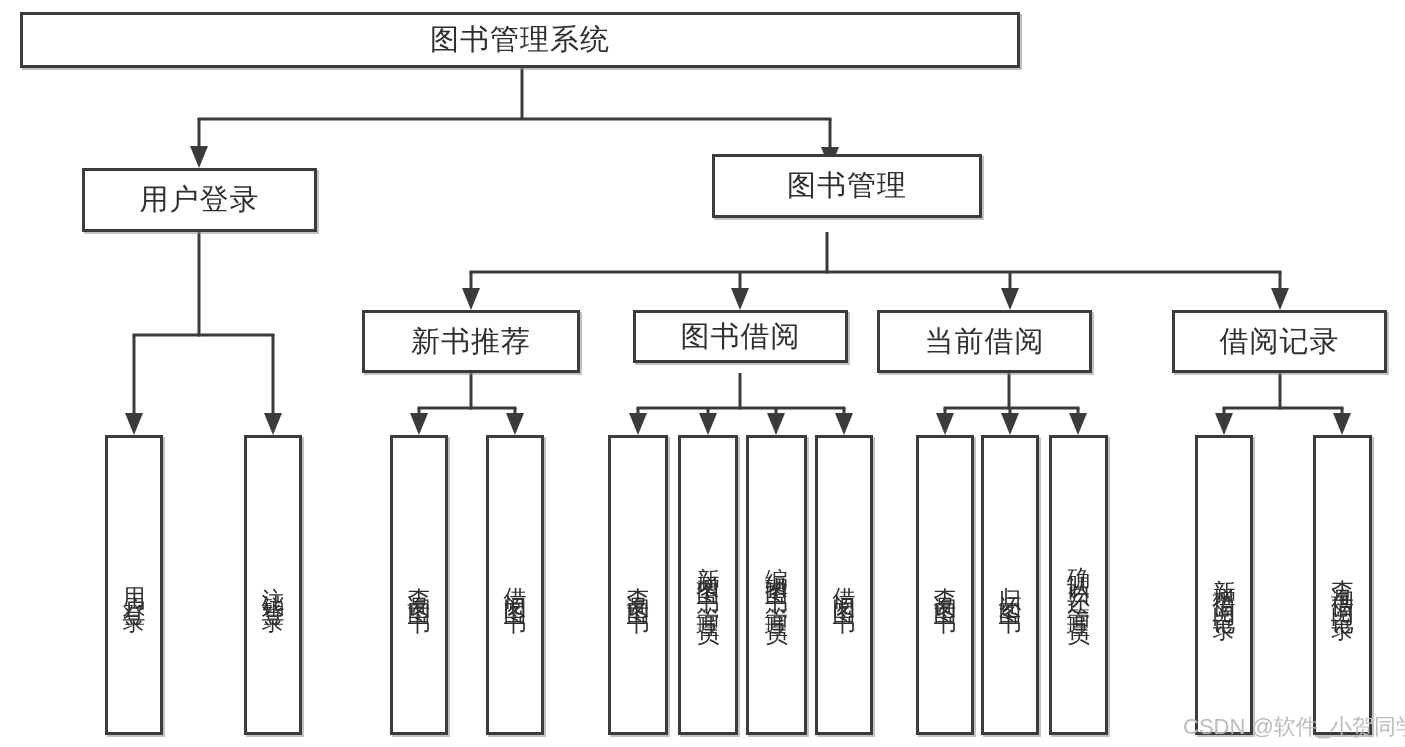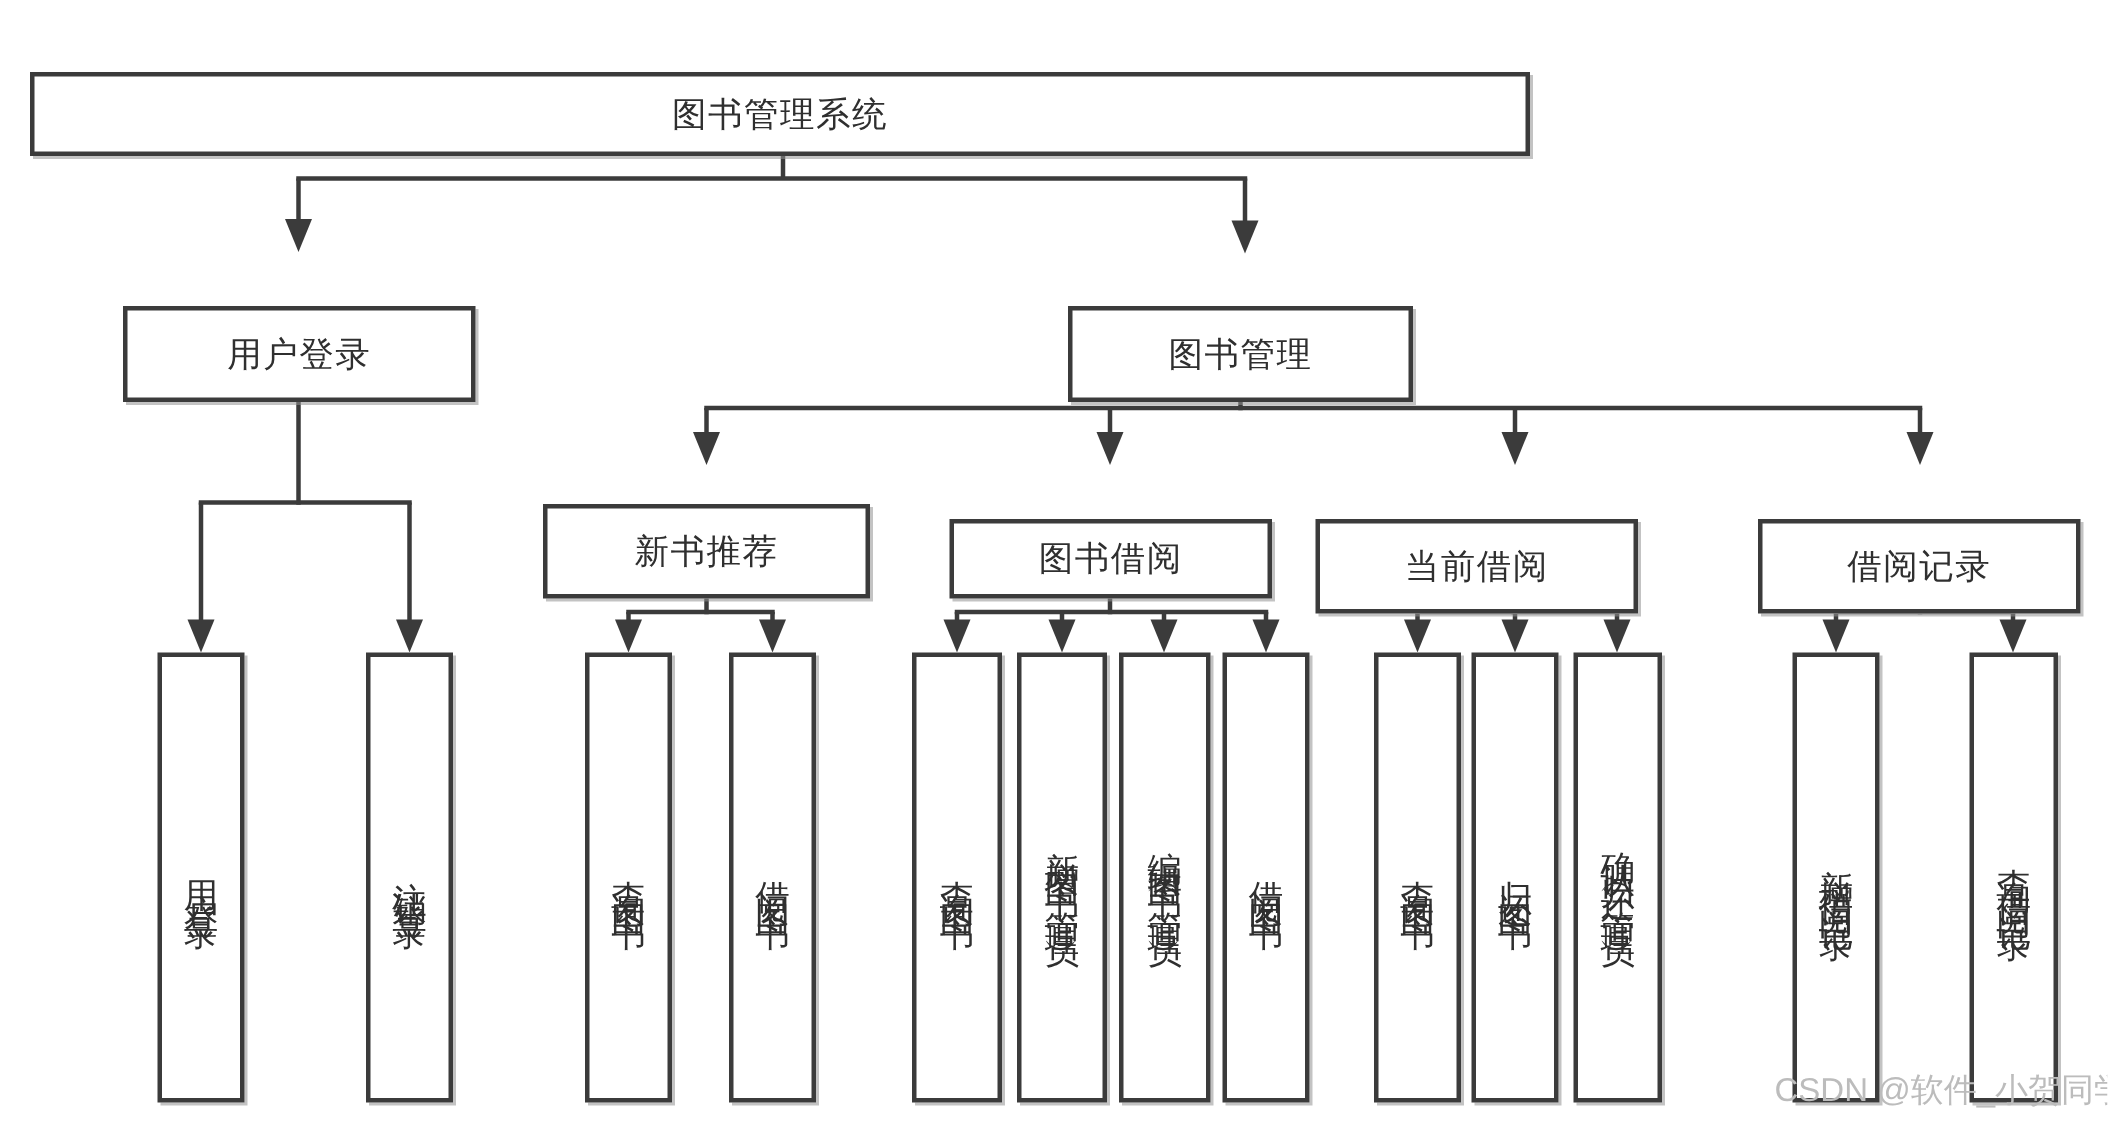--- a/index.html
+++ b/index.html
@@ -21,21 +21,21 @@
   .edge{stroke:var(--line);stroke-width:3;fill:none;}
   .arrow{fill:var(--line);stroke:none;}
   .node{
     position:absolute;
     box-sizing:border-box;
     border:3px solid var(--line);
     background:var(--background);
     display:flex;align-items:center;justify-content:center;
     box-shadow:2px 2px 0 rgba(145,145,145,0.55);
   }
-  .h{font-size:23px;letter-spacing:1px;white-space:nowrap;margin-top:36px;}
+  .h{font-size:29px;letter-spacing:1px;white-space:nowrap;}
   .v{
     writing-mode:vertical-rl;
     text-orientation:mixed;
     font-size:23px;
     letter-spacing:8px;
     line-height:1;
   }
   .watermark{
     position:absolute;
     left:1183px;top:712px;
@@ -108,23 +108,23 @@
     <path class="edge" d="M1222.5,408 H1343.5"></path>
     <path class="edge" d="M1224,408 V415"></path>
     <polygon class="arrow" points="1215,413 1233,413 1224,435"></polygon>
     <path class="edge" d="M1342,408 V415"></path>
     <polygon class="arrow" points="1333,413 1351,413 1342,435"></polygon>
   </svg>
 
   <div class="node h" style="left:20px;top:12px;width:1000px;height:56px">图书管理系统</div>
 
   <div class="node h" style="left:82px;top:168px;width:235px;height:64px">用户登录</div>
-  <div class="node h" style="left:712px;top:168px;width:230px;height:64px">图书管理</div>
+  <div class="node h" style="left:712px;top:154px;width:270px;height:64px">图书管理</div>
 
-  <div class="node h" style="left:362px;top:300px;width:218px;height:63px">新书推荐</div>
+  <div class="node h" style="left:362px;top:310px;width:218px;height:63px">新书推荐</div>
   <div class="node h" style="left:633px;top:310px;width:215px;height:53px">图书借阅</div>
   <div class="node h" style="left:877px;top:310px;width:215px;height:63px">当前借阅</div>
   <div class="node h" style="left:1172px;top:310px;width:215px;height:63px">借阅记录</div>
 
   <div class="node v" style="left:105px;top:435px;width:58px;height:300px">用户登录</div>
   <div class="node v" style="left:244px;top:435px;width:58px;height:300px">注销登录</div>
 
   <div class="node v" style="left:390px;top:435px;width:58px;height:300px">查询图书</div>
   <div class="node v" style="left:486px;top:435px;width:58px;height:300px">借阅图书</div>
 

